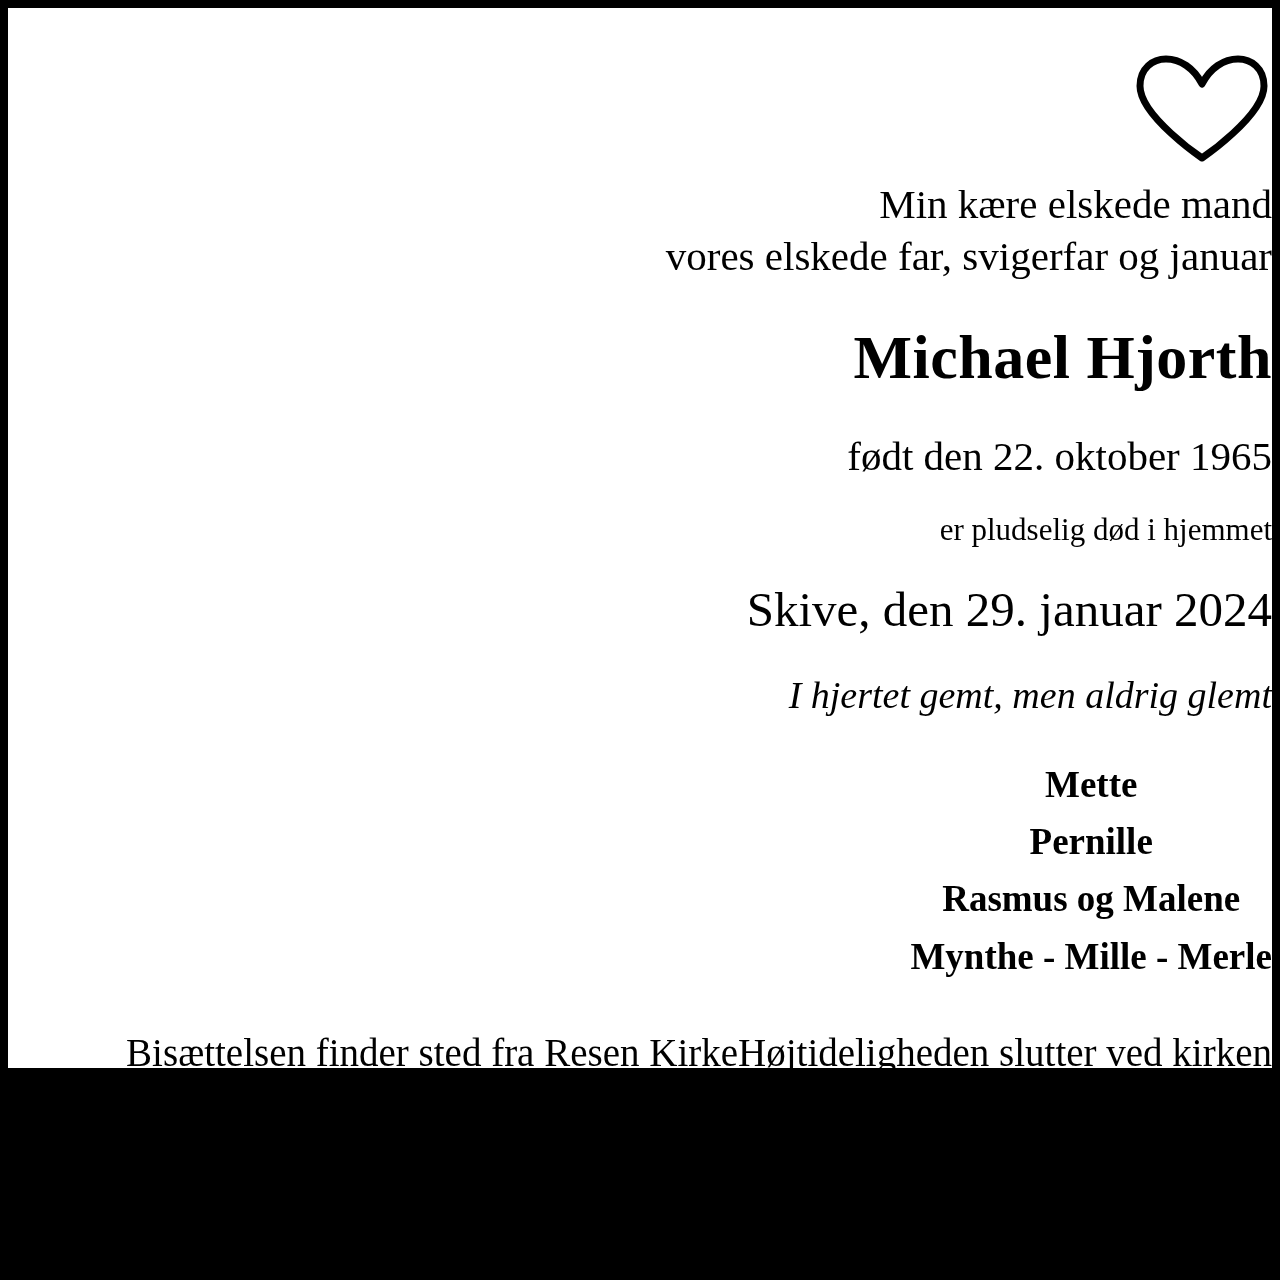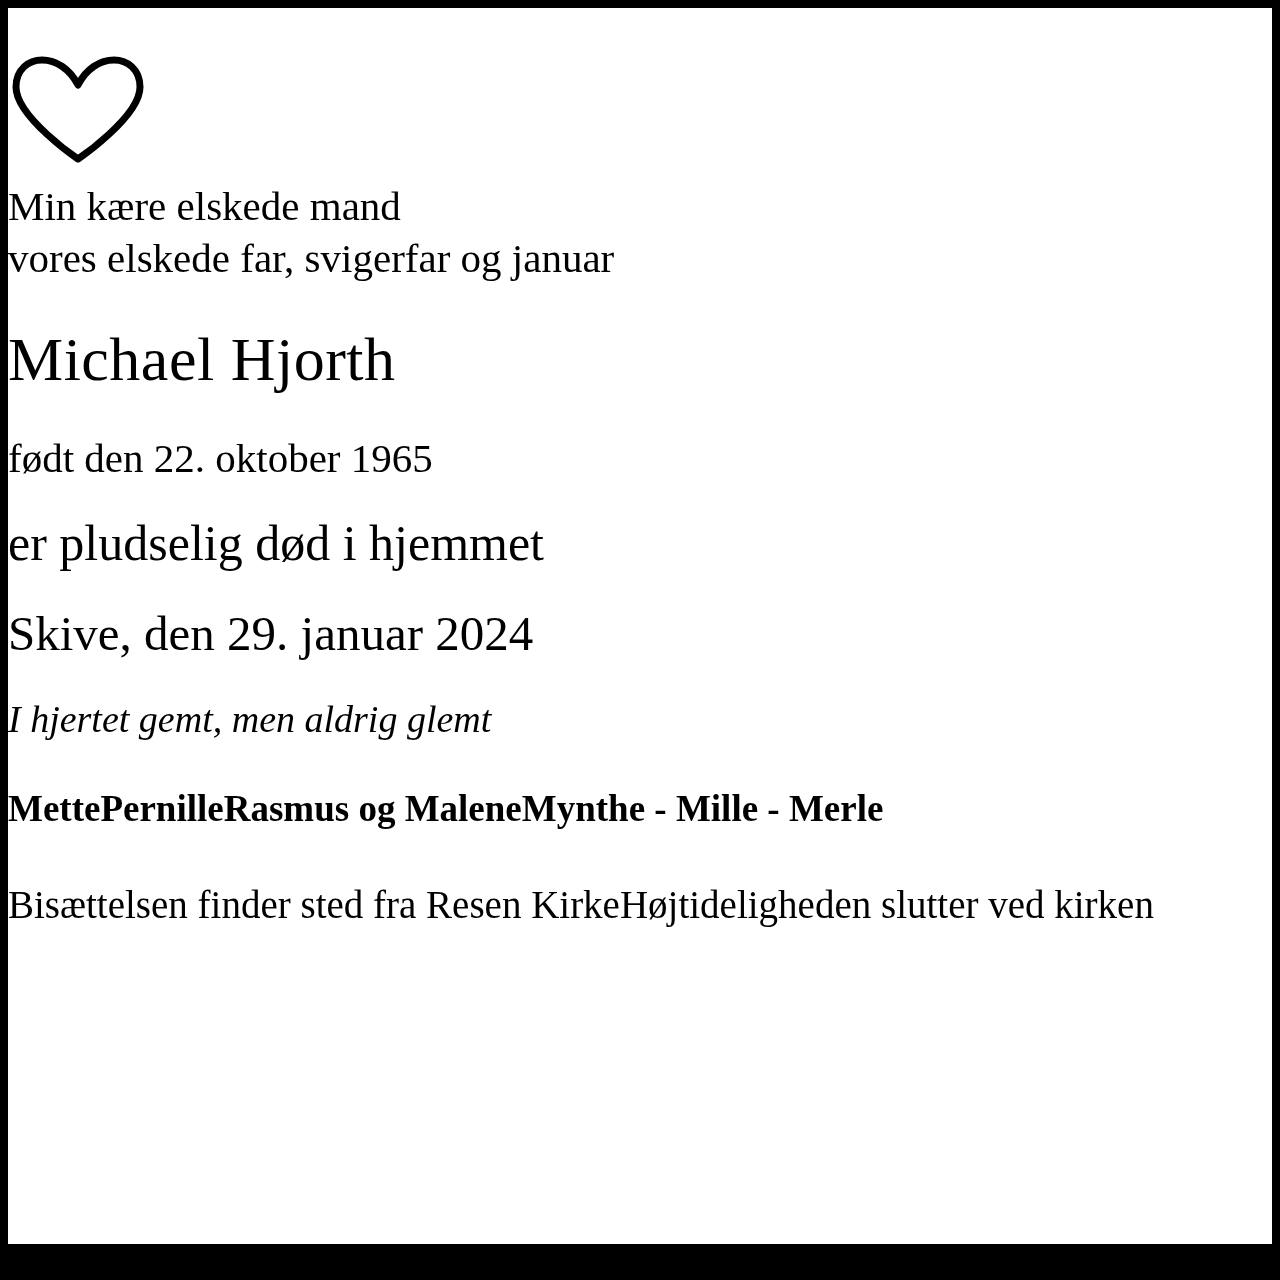--- a/index.html
+++ b/index.html
@@ -11,26 +11,26 @@
     width: 1280px;
     height: 1280px;
     overflow: hidden;
     font-family: "Liberation Serif", "DejaVu Serif", serif;
   }
   .notice-card {
     position: absolute;
     left: 8px;
     top: 8px;
     width: 1264px;
-    height: 1236px;
+    height: 1060px;
     background: #ffffff;
     box-sizing: border-box;
     display: flex;
     flex-direction: column;
-    align-items: flex-start;
+    align-items: flex-end;
   }
   .heart-wrap {
     margin-top: 46px;
     height: 110px;
     display: flex;
     align-items: center;
     justify-content: center;
   }
   .heart-wrap svg {
     display: block;
@@ -42,45 +42,45 @@
     white-space: nowrap;
   }
   .intro {
     font-size: 41px;
   }
   .intro-1 { margin-top: 18px; }
   .intro-2 { margin-top: 4px; }
 
   .deceased-name {
     font-size: 62px;
-    font-weight: normal;
+    font-weight: bold;
     letter-spacing: 0.5px;
     margin-top: 40px;
   }
   .birth {
     font-size: 41px;
     margin-top: 38px;
   }
   .death {
-    font-size: 50px;
+    font-size: 31px;
     margin-top: 32px;
   }
   .place-date {
     font-size: 49px;
     margin-top: 32px;
   }
   .verse {
     font-size: 38px;
     font-style: italic;
     margin-top: 34px;
   }
   .survivors {
     margin-top: 38px;
     display: flex;
-    flex-direction: row;
+    flex-direction: column;
     align-items: center;
   }
   .survivor {
     font-size: 37px;
     font-weight: bold;
     line-height: 1.55;
   }
   .funeral {
     margin-top: 38px;
     display: flex;

